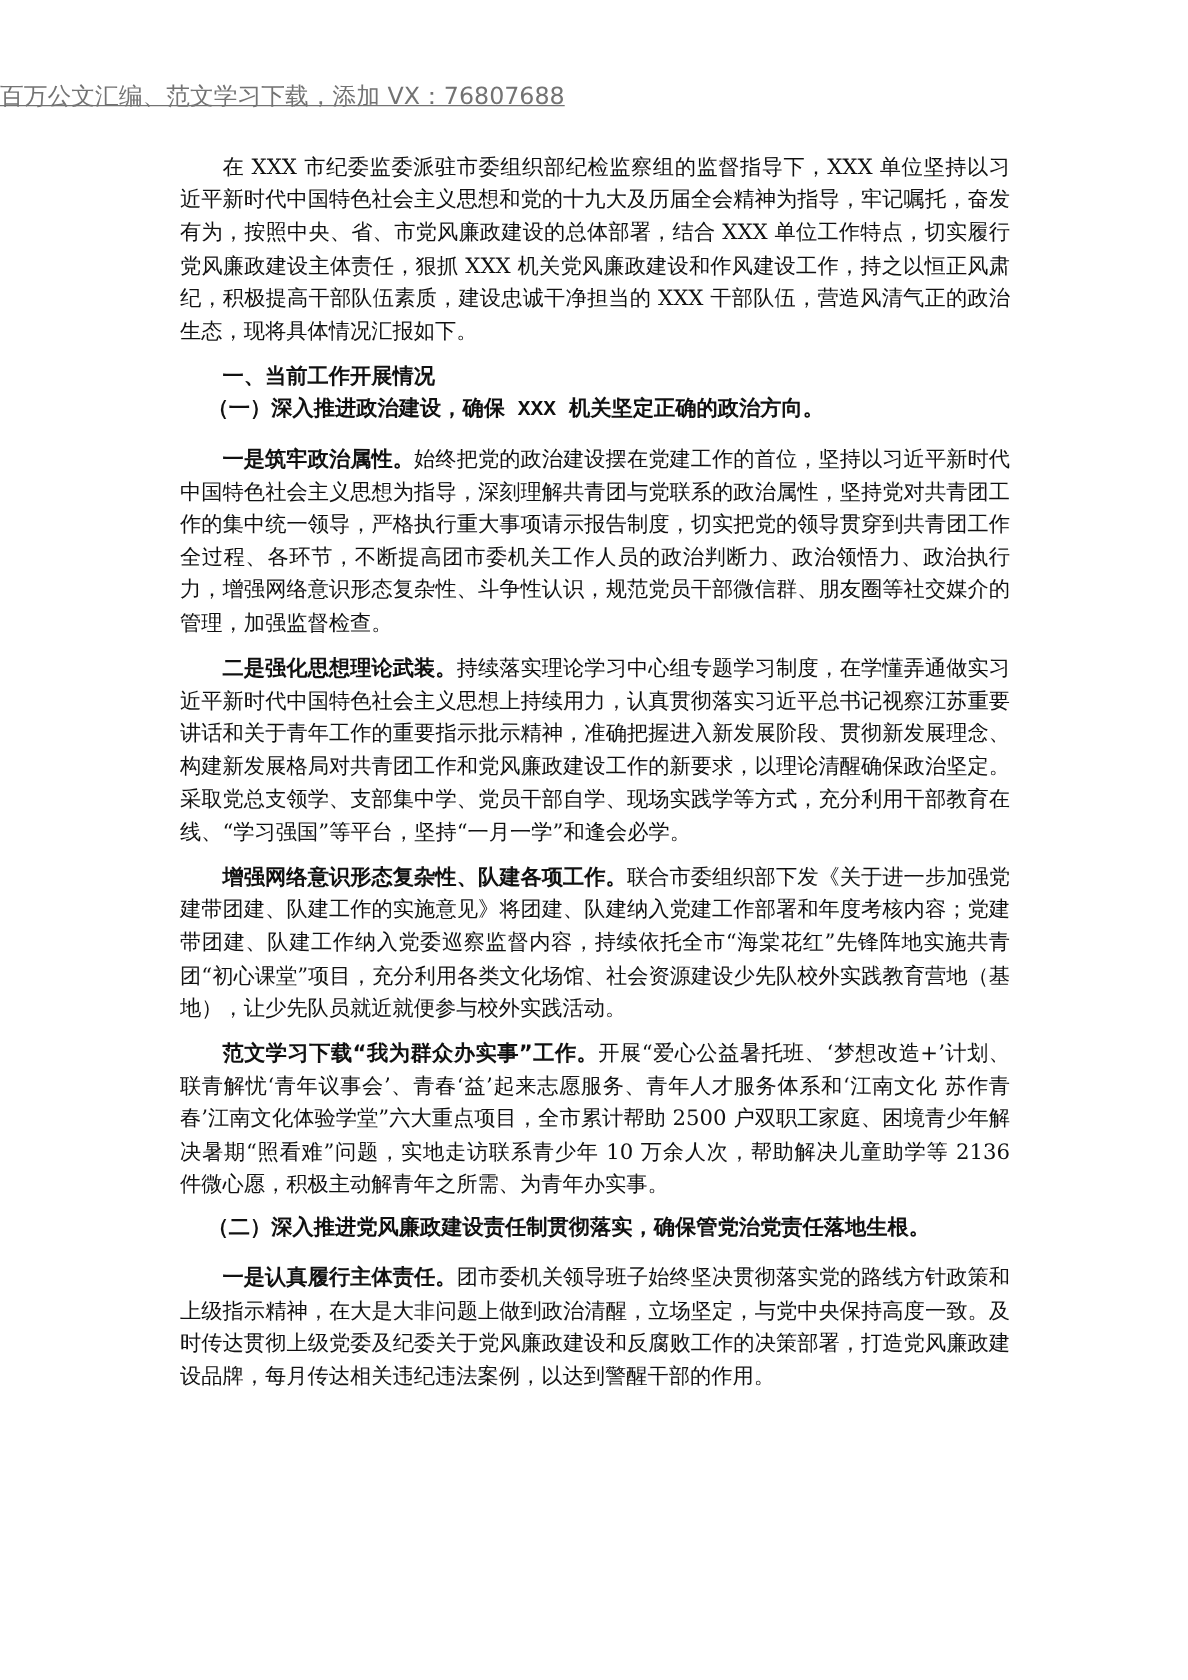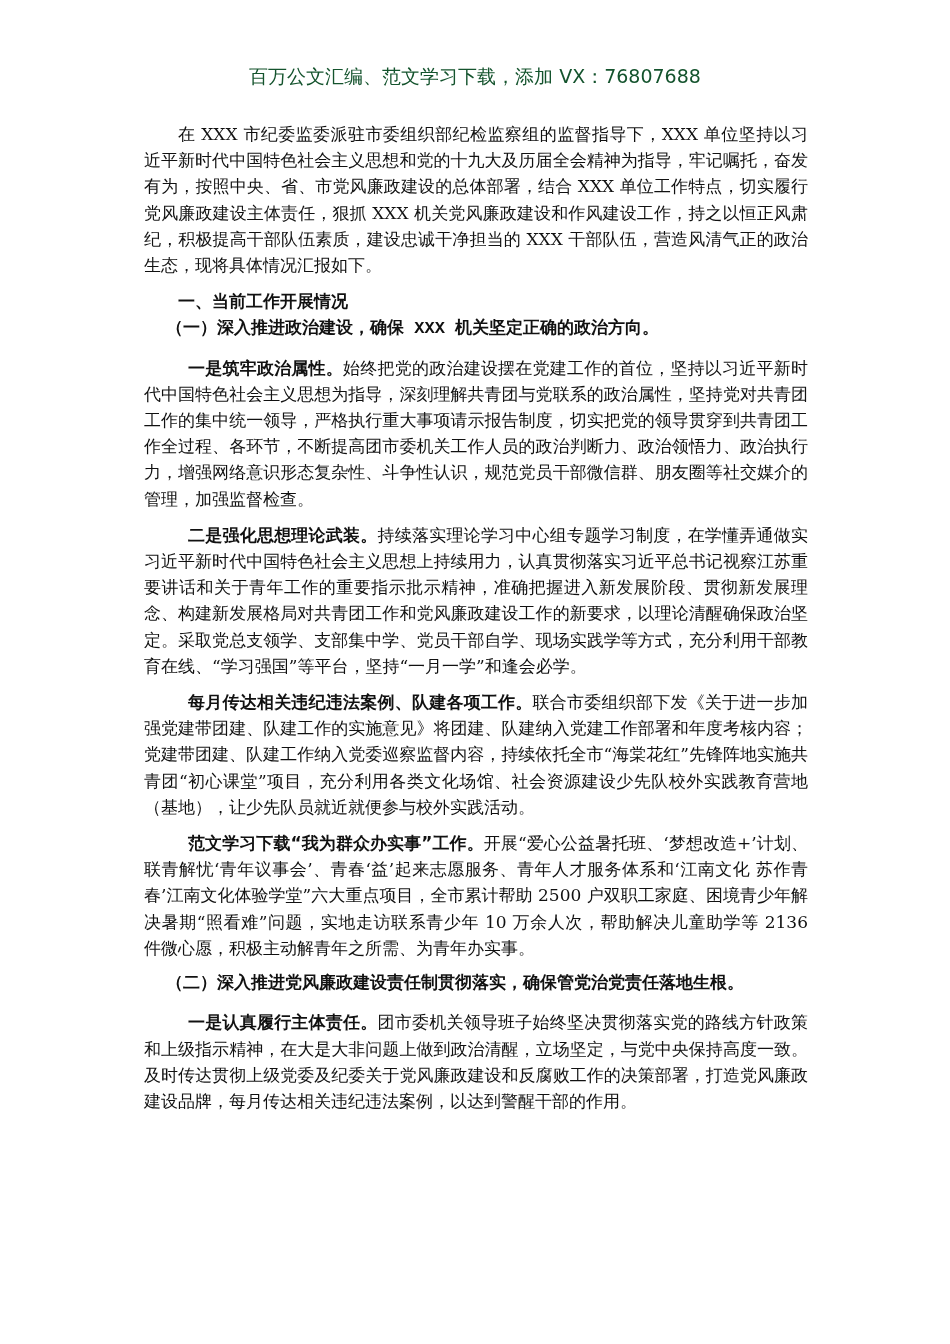--- a/index.html
+++ b/index.html
@@ -1,49 +1,49 @@
 <!DOCTYPE html>
 <html><head>
   <meta charset="utf-8">
   <style>
     html, body { margin: 0; padding: 0; background: #ffffff; }
     body { width: 950px; height: 1344px; position: relative; overflow: hidden; }
     .page { position: absolute; left: 0; top: 0; width: 950px; height: 1344px; background: #fff; }
     .header {
-      position: absolute; top: 64px; left: 0; width: 950px; text-align: center;
-      color: #14532d; font-family: "DejaVu Sans", sans-serif; font-size: 19px; letter-spacing: 0px;
+      position: absolute; top: 64px; left: 0; width: 950px; 
+      color: #737373; font-family: "DejaVu Sans", sans-serif; font-size: 19px; letter-spacing: 0px; text-decoration: underline;
     }
     .body-text {
       position: absolute; left: 144px; top: 121px; width: 664px;
       font-family: "DejaVu Serif", serif; font-size: 17px; line-height: 26.2px; color: #111;
       text-align: justify;
     }
     .body-text p { margin: 0 0 10px 0; text-indent: 2em; }
     .body-text p.h1 { font-family: "DejaVu Sans", sans-serif; font-weight: bold; margin-top: 2px; margin-bottom: 2px; }
     .body-text p.h2 { font-family: Liberation Mono, monospace; font-weight: bold; margin-bottom: 12px; text-indent: 1.3em; }
-    .body-text b { font-family: "DejaVu Sans", sans-serif; font-weight: bold; margin-left: 10px; }
+    .body-text b { font-family: "DejaVu Sans", sans-serif; font-weight: bold; }
   </style>
 </head>
 <body>
 
 <div class="page">
   <div class="header">百万公文汇编、范文学习下载，添加 VX：76807688</div>
 
   <div class="body-text">
     <p>在 XXX 市纪委监委派驻市委组织部纪检监察组的监督指导下，XXX 单位坚持以习近平新时代中国特色社会主义思想和党的十九大及历届全会精神为指导，牢记嘱托，奋发有为，按照中央、省、市党风廉政建设的总体部署，结合 XXX 单位工作特点，切实履行党风廉政建设主体责任，狠抓 XXX 机关党风廉政建设和作风建设工作，持之以恒正风肃纪，积极提高干部队伍素质，建设忠诚干净担当的 XXX 干部队伍，营造风清气正的政治生态，现将具体情况汇报如下。</p>
 
     <p class="h1">一、当前工作开展情况</p>
 
     <p class="h2">（一）深入推进政治建设，确保 XXX 机关坚定正确的政治方向。</p>
 
     <p><b>一是筑牢政治属性。</b><span>始终把党的政治建设摆在党建工作的首位，坚持以习近平新时代中国特色社会主义思想为指导，深刻理解共青团与党联系的政治属性，坚持党对共青团工作的集中统一领导，严格执行重大事项请示报告制度，切实把党的领导贯穿到共青团工作全过程、各环节，不断提高团市委机关工作人员的政治判断力、政治领悟力、政治执行力，增强网络意识形态复杂性、斗争性认识，规范党员干部微信群、朋友圈等社交媒介的管理，加强监督检查。</span></p>
 
     <p><b>二是强化思想理论武装。</b><span>持续落实理论学习中心组专题学习制度，在学懂弄通做实习近平新时代中国特色社会主义思想上持续用力，认真贯彻落实习近平总书记视察江苏重要讲话和关于青年工作的重要指示批示精神，准确把握进入新发展阶段、贯彻新发展理念、构建新发展格局对共青团工作和党风廉政建设工作的新要求，以理论清醒确保政治坚定。采取党总支领学、支部集中学、党员干部自学、现场实践学等方式，充分利用干部教育在线、“学习强国”等平台，坚持“一月一学”和逢会必学。</span></p>
 
-    <p><b>每月传达相关违纪违法案例、队建各项工作。</b><span>联合市委组织部下发《关于进一步加强党建带团建、队建工作的实施意见》将团建、队建纳入党建工作部署和年度考核内容；党建带团建、队建工作纳入党委巡察监督内容，持续依托全市“海棠花红”先锋阵地实施共青团“初心课堂”项目，充分利用各类文化场馆、社会资源建设少先队校外实践教育营地（基地），让少先队员就近就便参与校外实践活动。</span></p>
+    <p><b>增强网络意识形态复杂性、队建各项工作。</b><span>联合市委组织部下发《关于进一步加强党建带团建、队建工作的实施意见》将团建、队建纳入党建工作部署和年度考核内容；党建带团建、队建工作纳入党委巡察监督内容，持续依托全市“海棠花红”先锋阵地实施共青团“初心课堂”项目，充分利用各类文化场馆、社会资源建设少先队校外实践教育营地（基地），让少先队员就近就便参与校外实践活动。</span></p>
 
     <p><b>范文学习下载“我为群众办实事”工作。</b><span>开展“爱心公益暑托班、‘梦想改造+’计划、联青解忧‘青年议事会’、青春‘益’起来志愿服务、青年人才服务体系和‘江南文化 苏作青春’江南文化体验学堂”六大重点项目，全市累计帮助 2500 户双职工家庭、困境青少年解决暑期“照看难”问题，实地走访联系青少年 10 万余人次，帮助解决儿童助学等 2136 件微心愿，积极主动解青年之所需、为青年办实事。</span></p>
 
     <p class="h2">（二）深入推进党风廉政建设责任制贯彻落实，确保管党治党责任落地生根。</p>
 
     <p><b>一是认真履行主体责任。</b><span>团市委机关领导班子始终坚决贯彻落实党的路线方针政策和上级指示精神，在大是大非问题上做到政治清醒，立场坚定，与党中央保持高度一致。及时传达贯彻上级党委及纪委关于党风廉政建设和反腐败工作的决策部署，打造党风廉政建设品牌，每月传达相关违纪违法案例，以达到警醒干部的作用。</span></p>
   </div>
 </div>
 
 </body></html>

